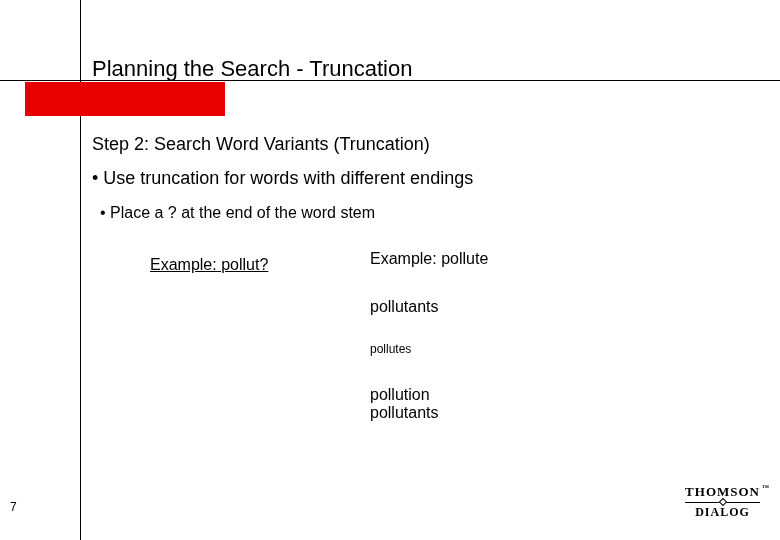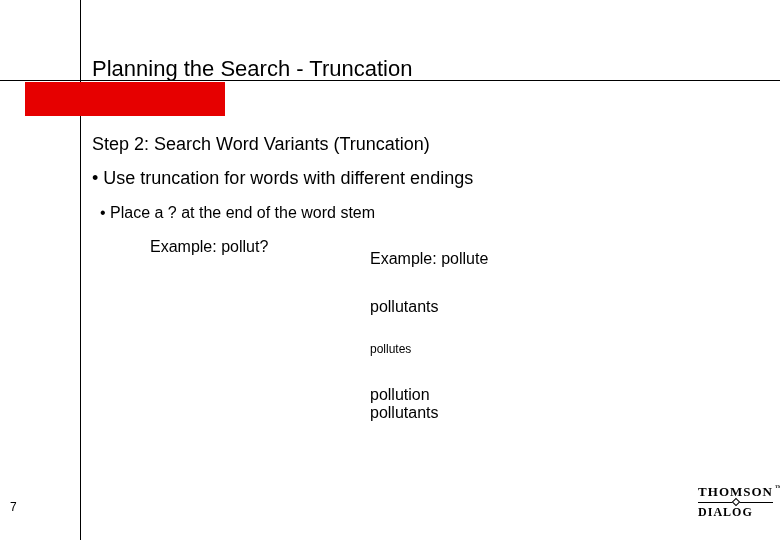--- a/index.html
+++ b/index.html
@@ -58,44 +58,45 @@
   }
   .bullet2 {
     position: absolute;
     left: 100px;
     top: 204px;
     font-size: 16px;
   }
   .example {
     position: absolute;
     left: 150px;
-    top: 238px;
+    top: 256px;
     font-size: 16px;
+    text-decoration: underline;
   }
   .searches {
     position: absolute;
     left: 370px;
     top: 250px;
     font-size: 16px;
   }
   .r1 { position: absolute; left: 370px; top: 298px; font-size: 16px; }
   .r2 { position: absolute; left: 370px; top: 342px; font-size: 12px; }
   .r3 { position: absolute; left: 370px; top: 386px; font-size: 16px; }
   .r4 { position: absolute; left: 370px; top: 404px; font-size: 16px; }
   .page-num {
     position: absolute;
     left: 10px;
     top: 500px;
     font-size: 12px;
   }
   .logo {
     position: absolute;
-    right: 7px;
+    right: 20px;
     bottom: 20px;
-    text-align: left;
+    text-align: center;
     font-family: "Times New Roman", serif;
   }
   .logo-top {
     font-size: 13px;
     letter-spacing: 1px;
     font-weight: bold;
     position: relative;
   }
   .logo-tm {
     font-size: 7px;

